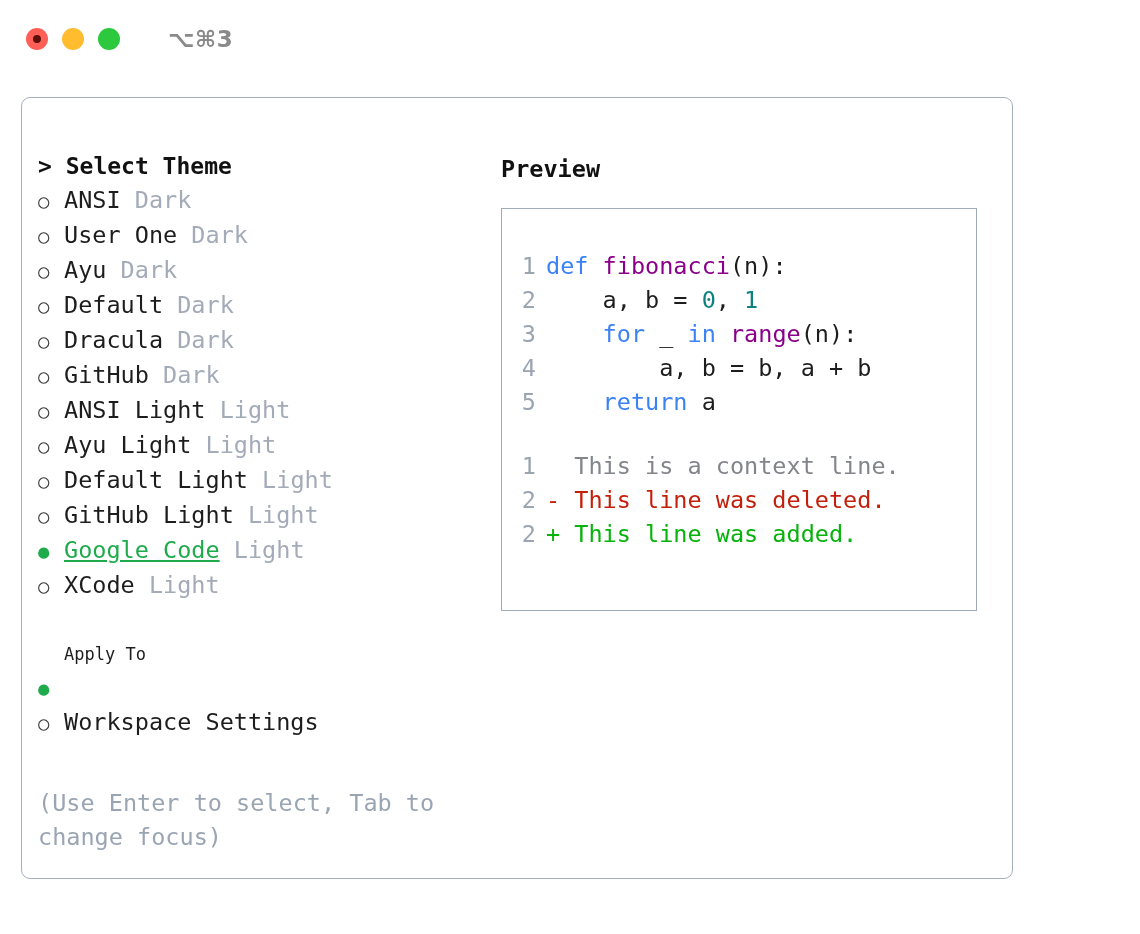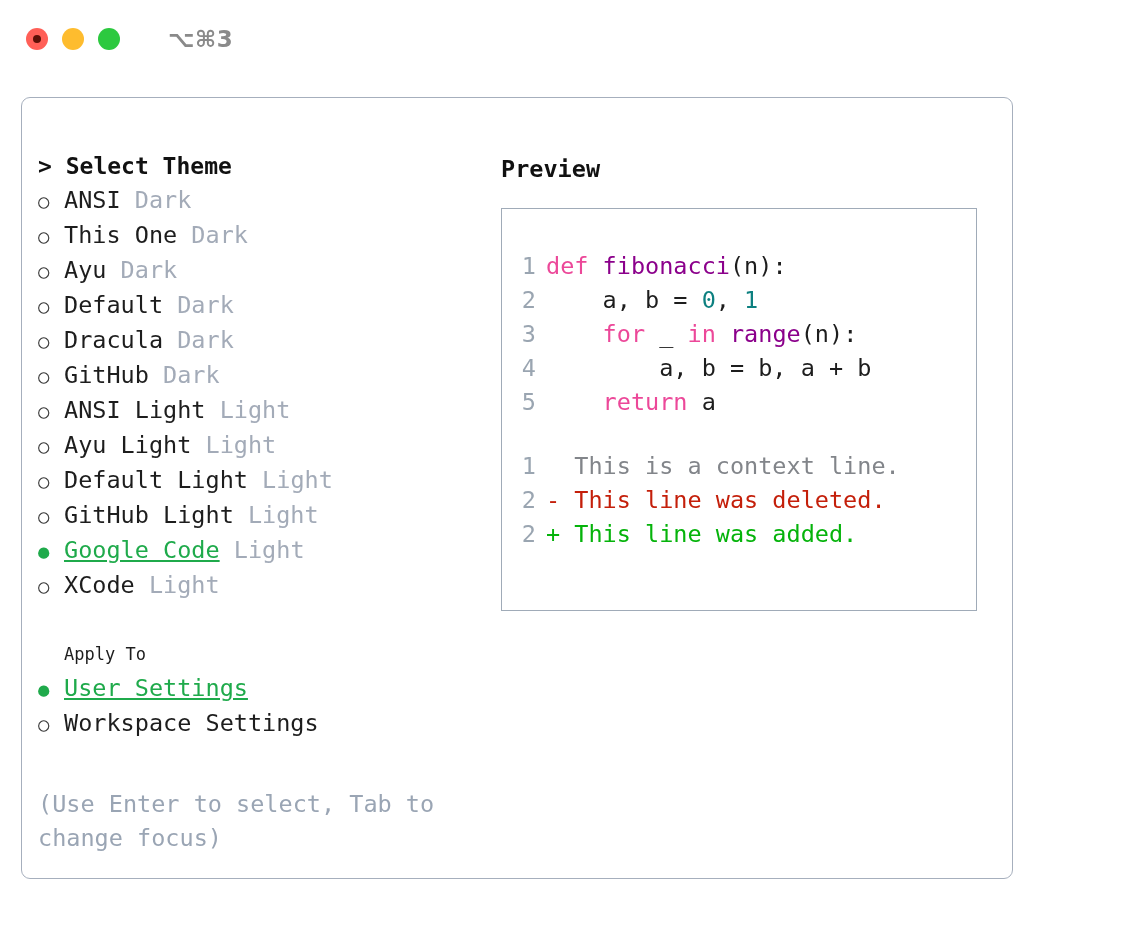--- a/index.html
+++ b/index.html
@@ -159,21 +159,21 @@
   }
   .lineno {
     width: 44px;
     flex: 0 0 44px;
     text-align: right;
     color: #9aa5b1;
     padding-right: 10px;
     box-sizing: border-box;
   }
   .code-text { white-space: pre; }
-  .tok-kw   { color: #ec4899; text-align: center; }
+  .tok-kw   { color: #3b82f6; text-align: center; }
   .tok-fn   { color: #8b008b; }
   .tok-num  { color: #0d8080; }
   .tok-pl   { color: #1d1d1d; }
   .diff-gap { height: 30px; }
   .diff-ctx { color: #82858a; }
   .diff-del { color: #c41f0a; }
   .diff-add { color: #05b30b; }
 </style>
 </head>
 <body>
@@ -189,37 +189,37 @@
     <div class="shortcut">⌥⌘3</div>
   </div>
 
   <div class="panel">
     <div class="panel-inner">
 
       <div class="left-col">
         <div class="section-title">&gt; Select Theme</div>
         <div id="theme-list">
             <div class="opt-row"><span class="marker">○</span><span class="opt-label">ANSI</span><span class="opt-suffix"> Dark</span></div>
-            <div class="opt-row"><span class="marker">○</span><span class="opt-label">This One</span><span class="opt-suffix"> Dark</span></div>
+            <div class="opt-row"><span class="marker">○</span><span class="opt-label">User One</span><span class="opt-suffix"> Dark</span></div>
             <div class="opt-row"><span class="marker">○</span><span class="opt-label">Ayu</span><span class="opt-suffix"> Dark</span></div>
             <div class="opt-row"><span class="marker">○</span><span class="opt-label">Default</span><span class="opt-suffix"> Dark</span></div>
             <div class="opt-row"><span class="marker">○</span><span class="opt-label">Dracula</span><span class="opt-suffix"> Dark</span></div>
             <div class="opt-row"><span class="marker">○</span><span class="opt-label">GitHub</span><span class="opt-suffix"> Dark</span></div>
             <div class="opt-row"><span class="marker">○</span><span class="opt-label">ANSI Light</span><span class="opt-suffix"> Light</span></div>
             <div class="opt-row"><span class="marker">○</span><span class="opt-label">Ayu Light</span><span class="opt-suffix"> Light</span></div>
             <div class="opt-row"><span class="marker">○</span><span class="opt-label">Default Light</span><span class="opt-suffix"> Light</span></div>
             <div class="opt-row"><span class="marker">○</span><span class="opt-label">GitHub Light</span><span class="opt-suffix"> Light</span></div>
             <div class="opt-row"><span class="marker sel">●</span><span class="opt-label sel">Google Code</span><span class="opt-suffix"> Light</span></div>
             <div class="opt-row"><span class="marker">○</span><span class="opt-label">XCode</span><span class="opt-suffix"> Light</span></div>
           </div>
 
         <div class="spacer-row"></div>
         <div class="group-head">Apply To</div>
         <div id="apply-list">
-            <div class="opt-row"><span class="marker sel">●</span><span class="opt-label sel">User Settings</span></div>
+            <div class="opt-row"><span class="marker sel">●</span></div>
             <div class="opt-row"><span class="marker">○</span><span class="opt-label">Workspace Settings</span></div>
           </div>
 
         <div class="hint">(Use Enter to select, Tab to change focus)</div>
       </div>
 
       <div class="right-col">
         <div class="preview-title">Preview</div>
         <div class="preview-box">
           <div id="code-block">

